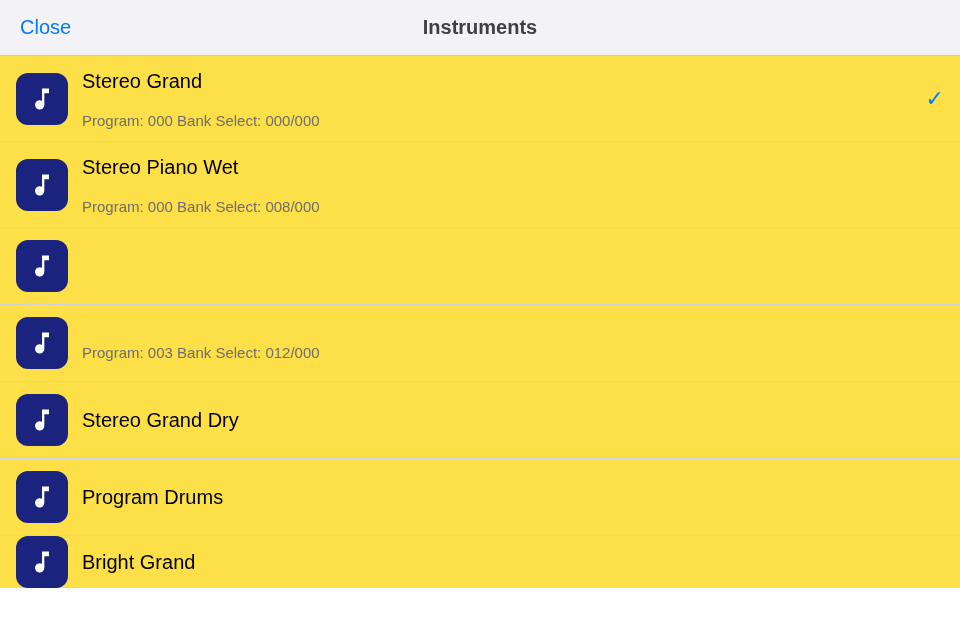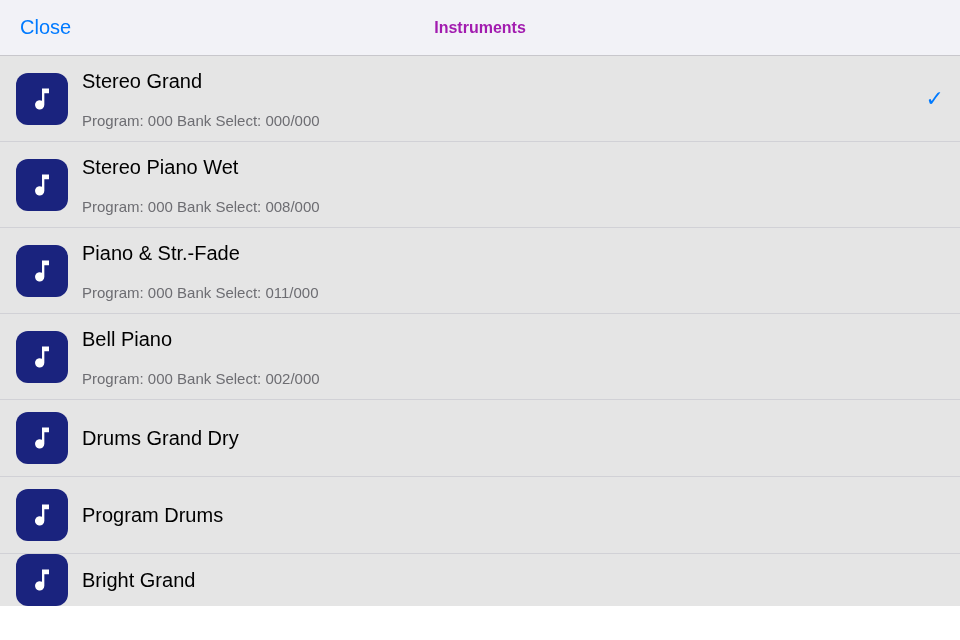--- a/index.html
+++ b/index.html
@@ -16,23 +16,23 @@
       display: flex;
       align-items: center;
       justify-content: center;
       position: relative;
       background: #f2f2f7;
       border-bottom: 1px solid #c8c7cc;
       height: 56px;
       padding: 0 20px;
     }
     .header-title {
-      font-size: 16px;
+      font-size: 20px;
       font-weight: 700;
-      color: #a21caf;
+      color: #404040;
     }
     .close-btn {
       position: absolute;
       left: 20px;
       font-size: 20px;
       color: #007aff;
       background: none;
       border: none;
       cursor: pointer;
       font-weight: 400;
@@ -55,21 +55,21 @@
     .list-container::-webkit-scrollbar-thumb {
       background: #c0c0c0;
       border-radius: 3px;
     }
 
     .list-item {
       display: flex;
       align-items: center;
       padding: 12px 16px;
       border-bottom: 1px solid #d1d1d6;
-      background: #e5e5e5;
+      background: #fde047;
       cursor: pointer;
       position: relative;
     }
     .list-item:last-child {
       border-bottom: none;
     }
 
     .instrument-icon {
       width: 52px;
       height: 52px;
@@ -139,44 +139,39 @@
         <div class="item-name">Stereo Piano Wet</div>
         <div class="item-detail">Program: 000 Bank Select: 008/000</div>
       </div>
     </div>
     <div class="list-item">
       <div class="instrument-icon">
         <svg viewBox="0 0 24 24" xmlns="http://www.w3.org/2000/svg">
   <path d="M12 3v10.55A4 4 0 1 0 14 17V7h4V3h-6z"></path>
 </svg>
       </div>
+    </div>
+    <div class="list-item">
+      <div class="instrument-icon">
+        <svg viewBox="0 0 24 24" xmlns="http://www.w3.org/2000/svg">
+  <path d="M12 3v10.55A4 4 0 1 0 14 17V7h4V3h-6z"></path>
+</svg>
+      </div>
       <div class="item-text">
-        <div class="item-name">Piano &amp; Str.-Fade</div>
-        <div class="item-detail">Program: 000 Bank Select: 011/000</div>
+        <div class="item-detail">Program: 003 Bank Select: 012/000</div>
       </div>
     </div>
     <div class="list-item">
       <div class="instrument-icon">
         <svg viewBox="0 0 24 24" xmlns="http://www.w3.org/2000/svg">
   <path d="M12 3v10.55A4 4 0 1 0 14 17V7h4V3h-6z"></path>
 </svg>
       </div>
       <div class="item-text">
-        <div class="item-name">Bell Piano</div>
-        <div class="item-detail">Program: 000 Bank Select: 002/000</div>
-      </div>
-    </div>
-    <div class="list-item">
-      <div class="instrument-icon">
-        <svg viewBox="0 0 24 24" xmlns="http://www.w3.org/2000/svg">
-  <path d="M12 3v10.55A4 4 0 1 0 14 17V7h4V3h-6z"></path>
-</svg>
-      </div>
-      <div class="item-text">
-        <div class="item-name">Drums Grand Dry</div>
+        <div class="item-name">Stereo Grand Dry</div>
       </div>
     </div>
     <div class="list-item">
       <div class="instrument-icon">
         <svg viewBox="0 0 24 24" xmlns="http://www.w3.org/2000/svg">
   <path d="M12 3v10.55A4 4 0 1 0 14 17V7h4V3h-6z"></path>
 </svg>
       </div>
       <div class="item-text">
         <div class="item-name">Program Drums</div>

